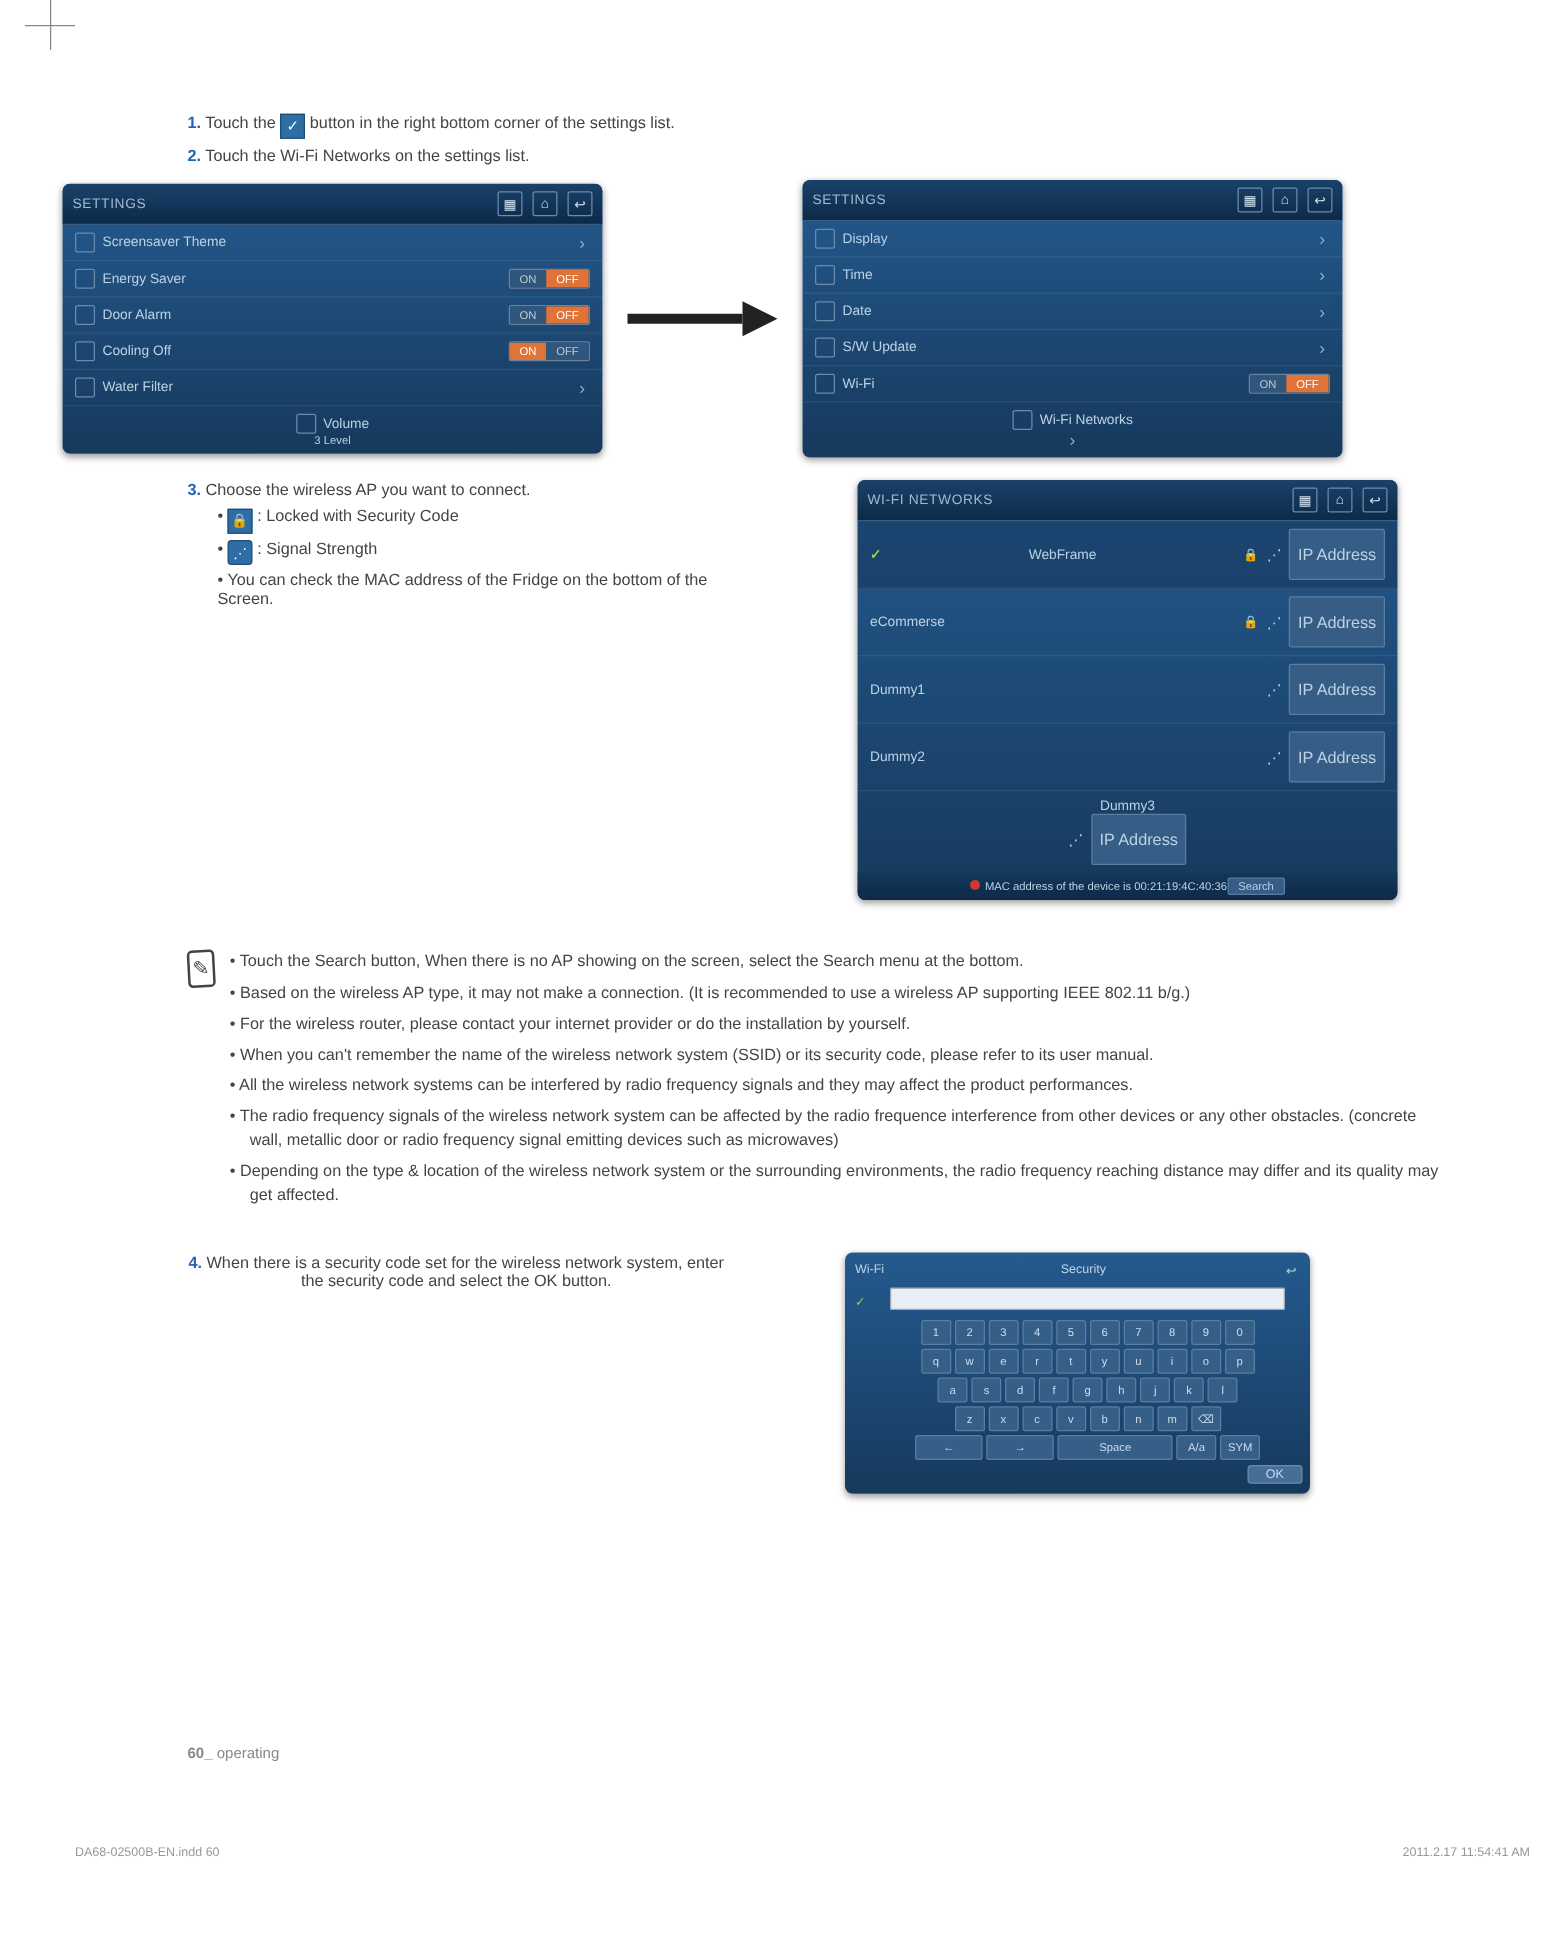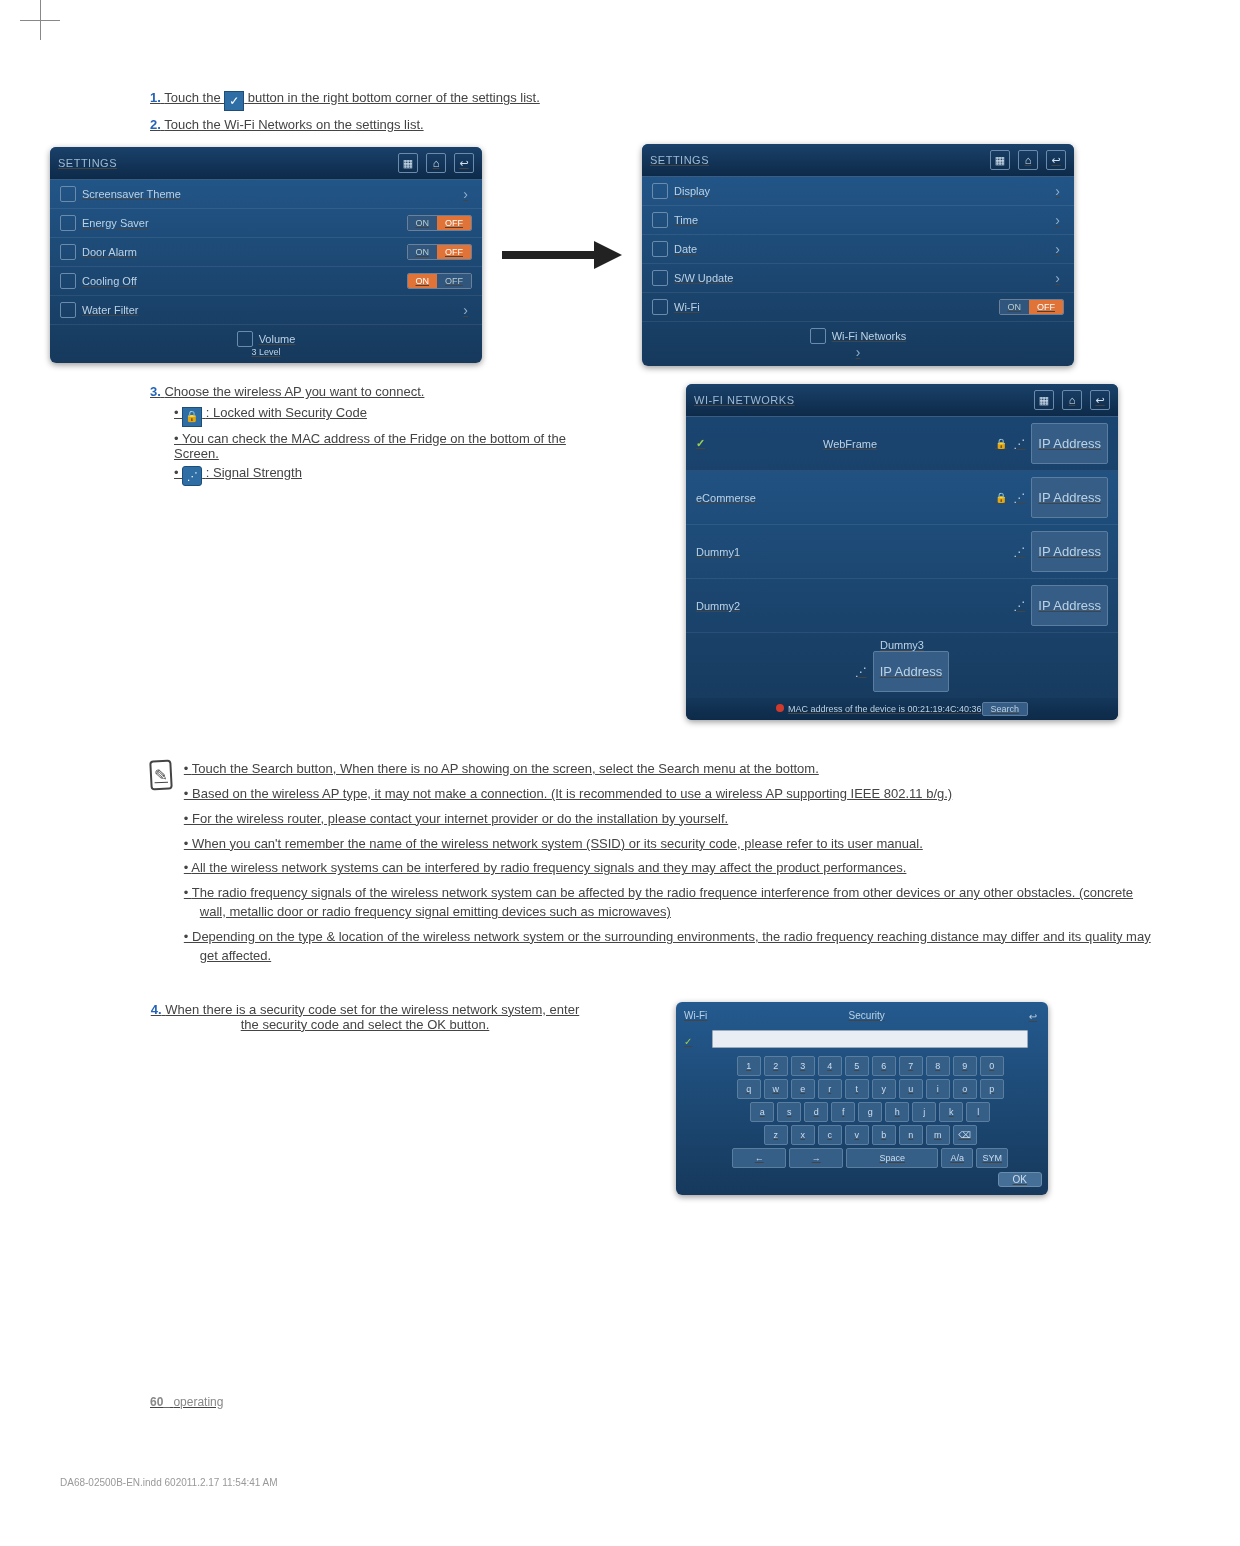--- a/index.html
+++ b/index.html
@@ -6,21 +6,20 @@
     margin: 0;
     padding: 0;
     font-family: Arial, Helvetica, sans-serif;
     font-size: 13px;
     color: #444;
     background: #fff;
     width: 1240px;
   }
   .page {
     padding: 90px 80px 40px 150px;
-    text-decoration: underline;
   }
   .step-line {
     margin: 0 0 6px 0;
   }
   .step-line b { color: #2563b5; }
   .chk {
     display: inline-flex;
     width: 18px; height: 18px;
     background: #2e6ea5;
     color: #fff;
@@ -173,23 +172,24 @@
   }
   .key.wide { width:52px; }
   .okbar { display:flex; justify-content:flex-end; gap:4px; margin:4px 0 2px; align-items:center; }
   .okbtn { background:#456f97; border:1px solid #6a8cad; color:#cde; padding:1px 14px; border-radius:3px; font-size:10px; }
   .footer {
     margin-top:200px;
     color:#888;
     font-size:12px;
   }
   .printmarks {
-    display:flex; 
+    display:flex; justify-content:space-between;
     color:#999; font-size:10px;
     padding: 28px 16px 20px 60px;
+    gap: 32px;
   }
   .cropmark {
     position:absolute;
     top:0; left:40px;
     width:1px; height:40px;
     background:#888;
   }
   .cropmark2 {
     position:absolute;
     top:20px; left:20px;
@@ -348,25 +348,25 @@
       <p class="step-line">
         <b>3.</b>
         <span>Choose the wireless AP you want to connect.</span>
       </p>
       <ul>
         <li>
           <span class="lockicon">🔒</span>
           <span> : Locked with Security Code</span>
         </li>
         <li>
-          <span>You can check the MAC address of the Fridge on the bottom of the Screen.</span>
+          <span class="wifiicon">⋰</span>
+          <span> : Signal Strength</span>
         </li>
         <li>
-          <span class="wifiicon">⋰</span>
-          <span> : Signal Strength</span>
+          <span>You can check the MAC address of the Fridge on the bottom of the Screen.</span>
         </li>
       </ul>
     </div>
 
     <div class="panel wifi-net-panel" style="margin-left:76px;">
       <div class="panel-hd">
         <span class="panel-title">WI-FI NETWORKS</span>
         <span class="hdicons">
           <span class="hdicon">▦</span>
           <span class="hdicon">⌂</span>

